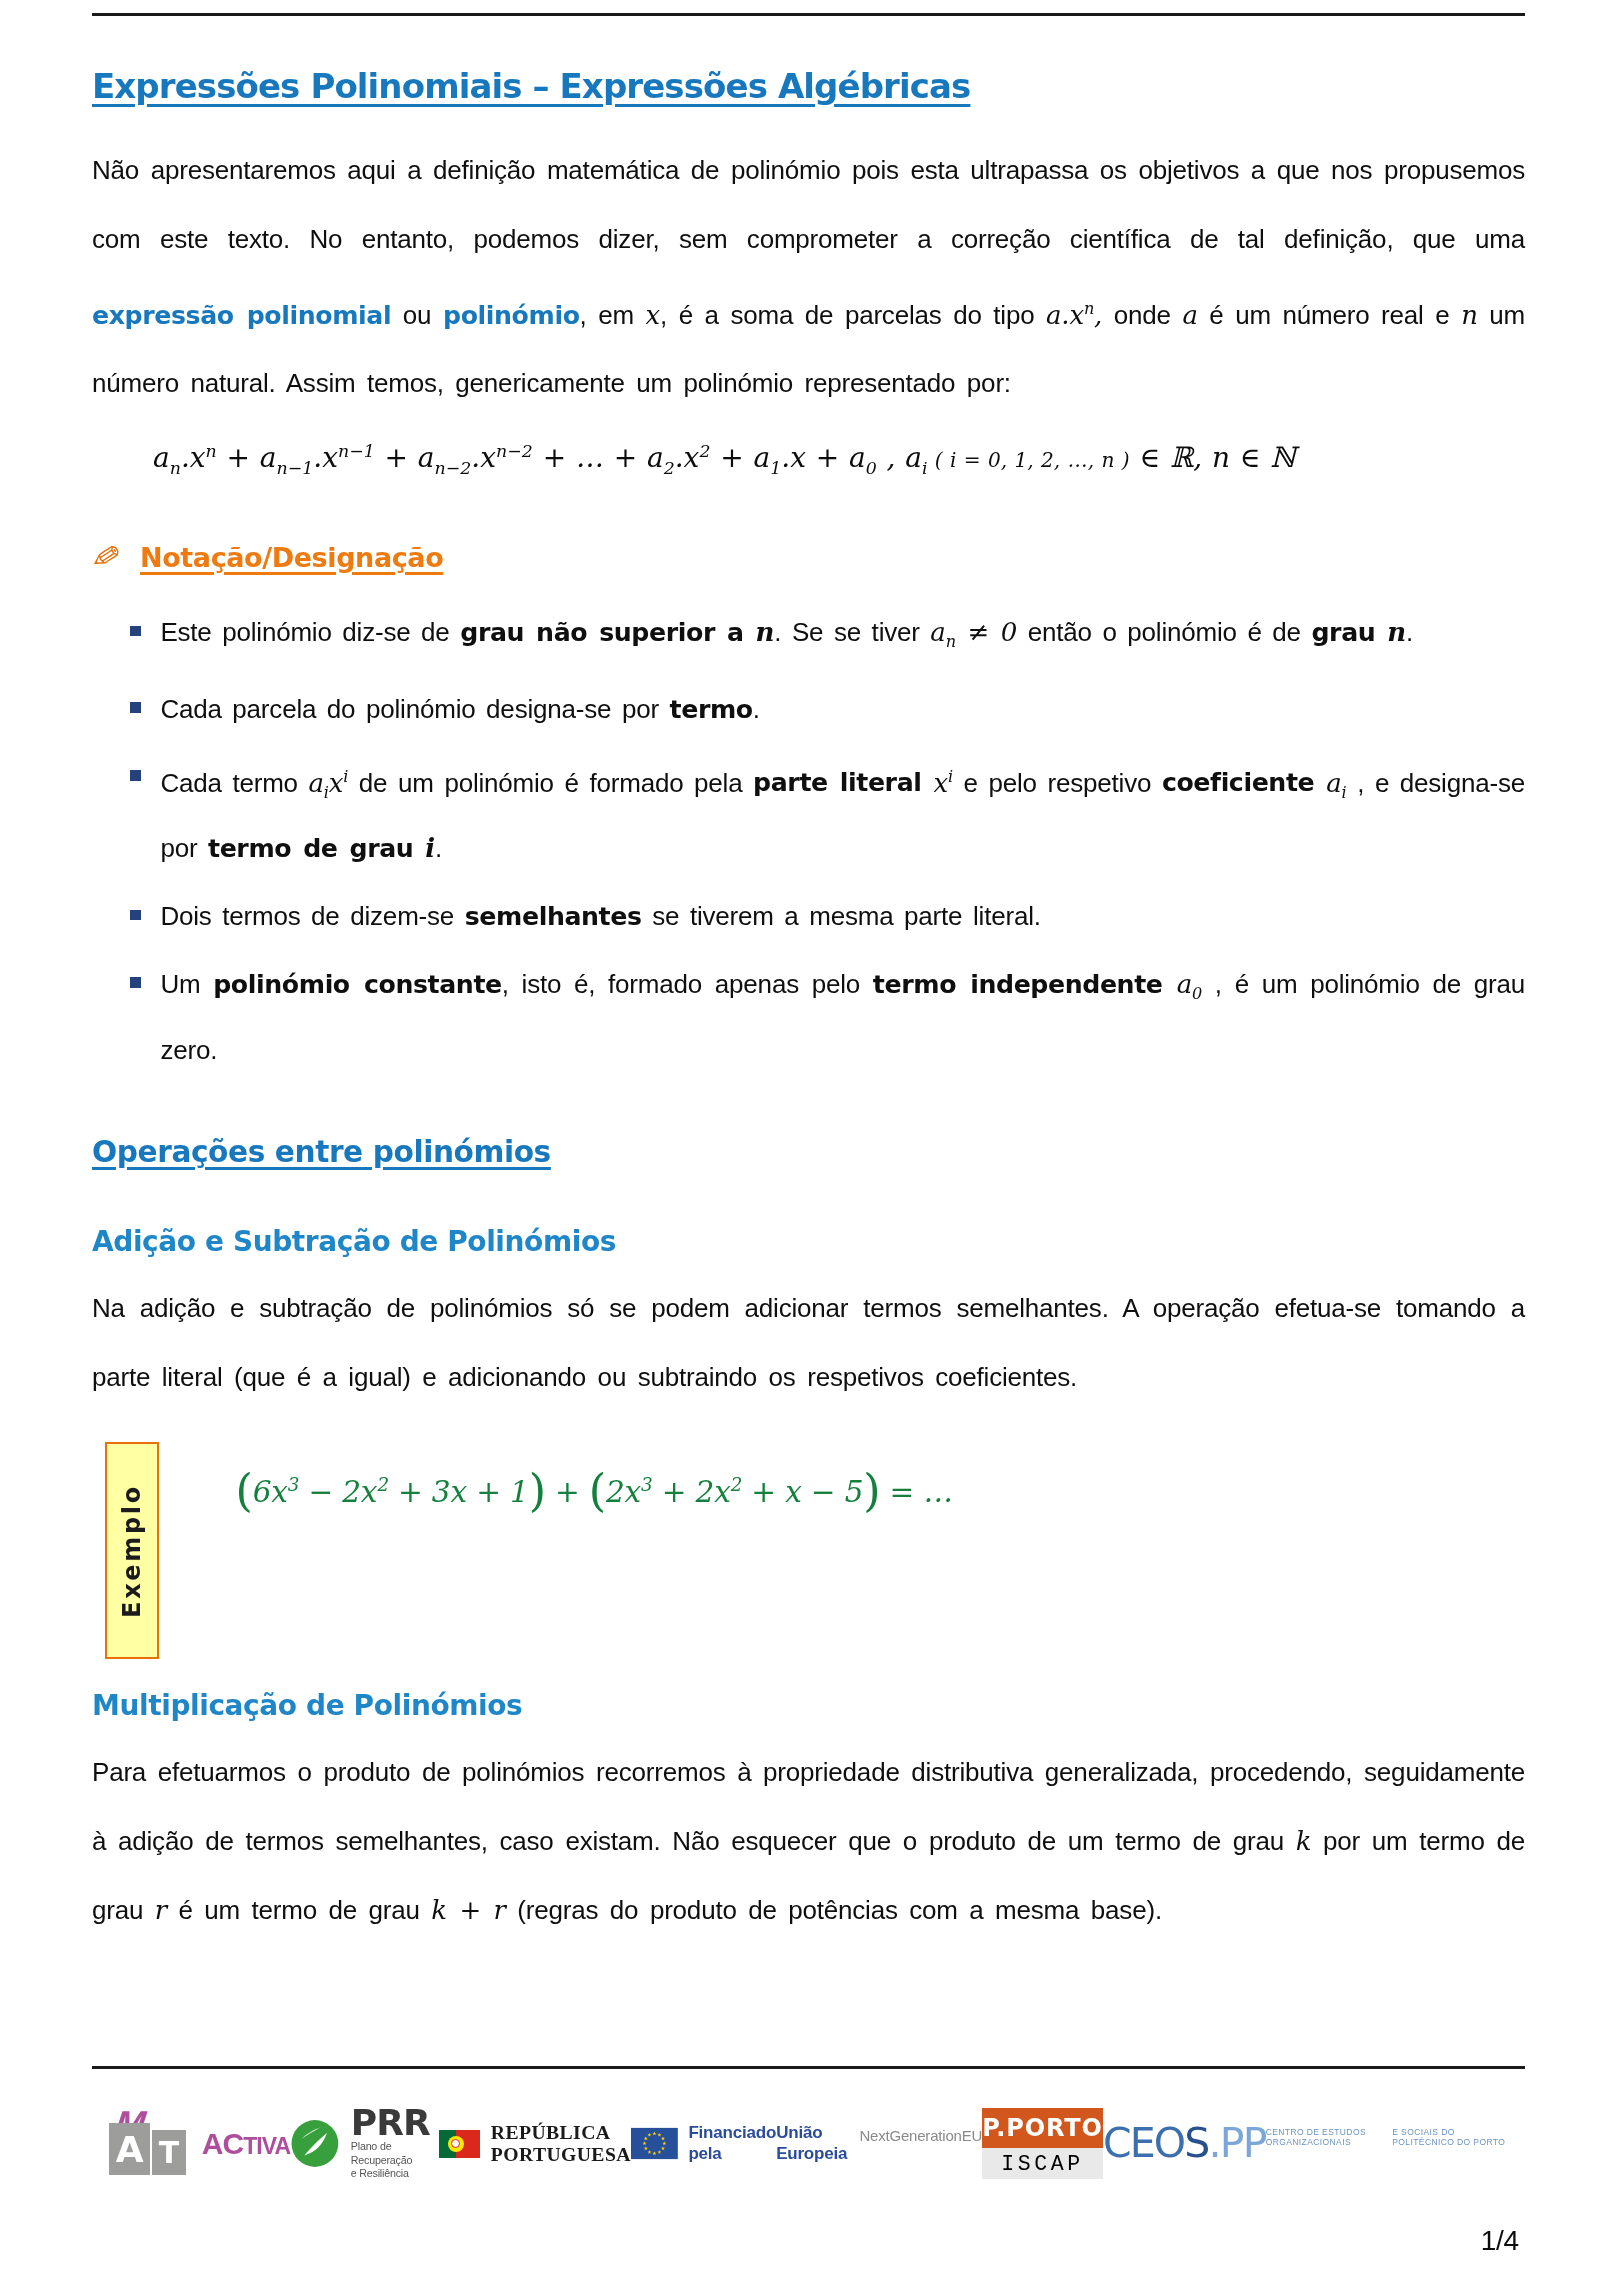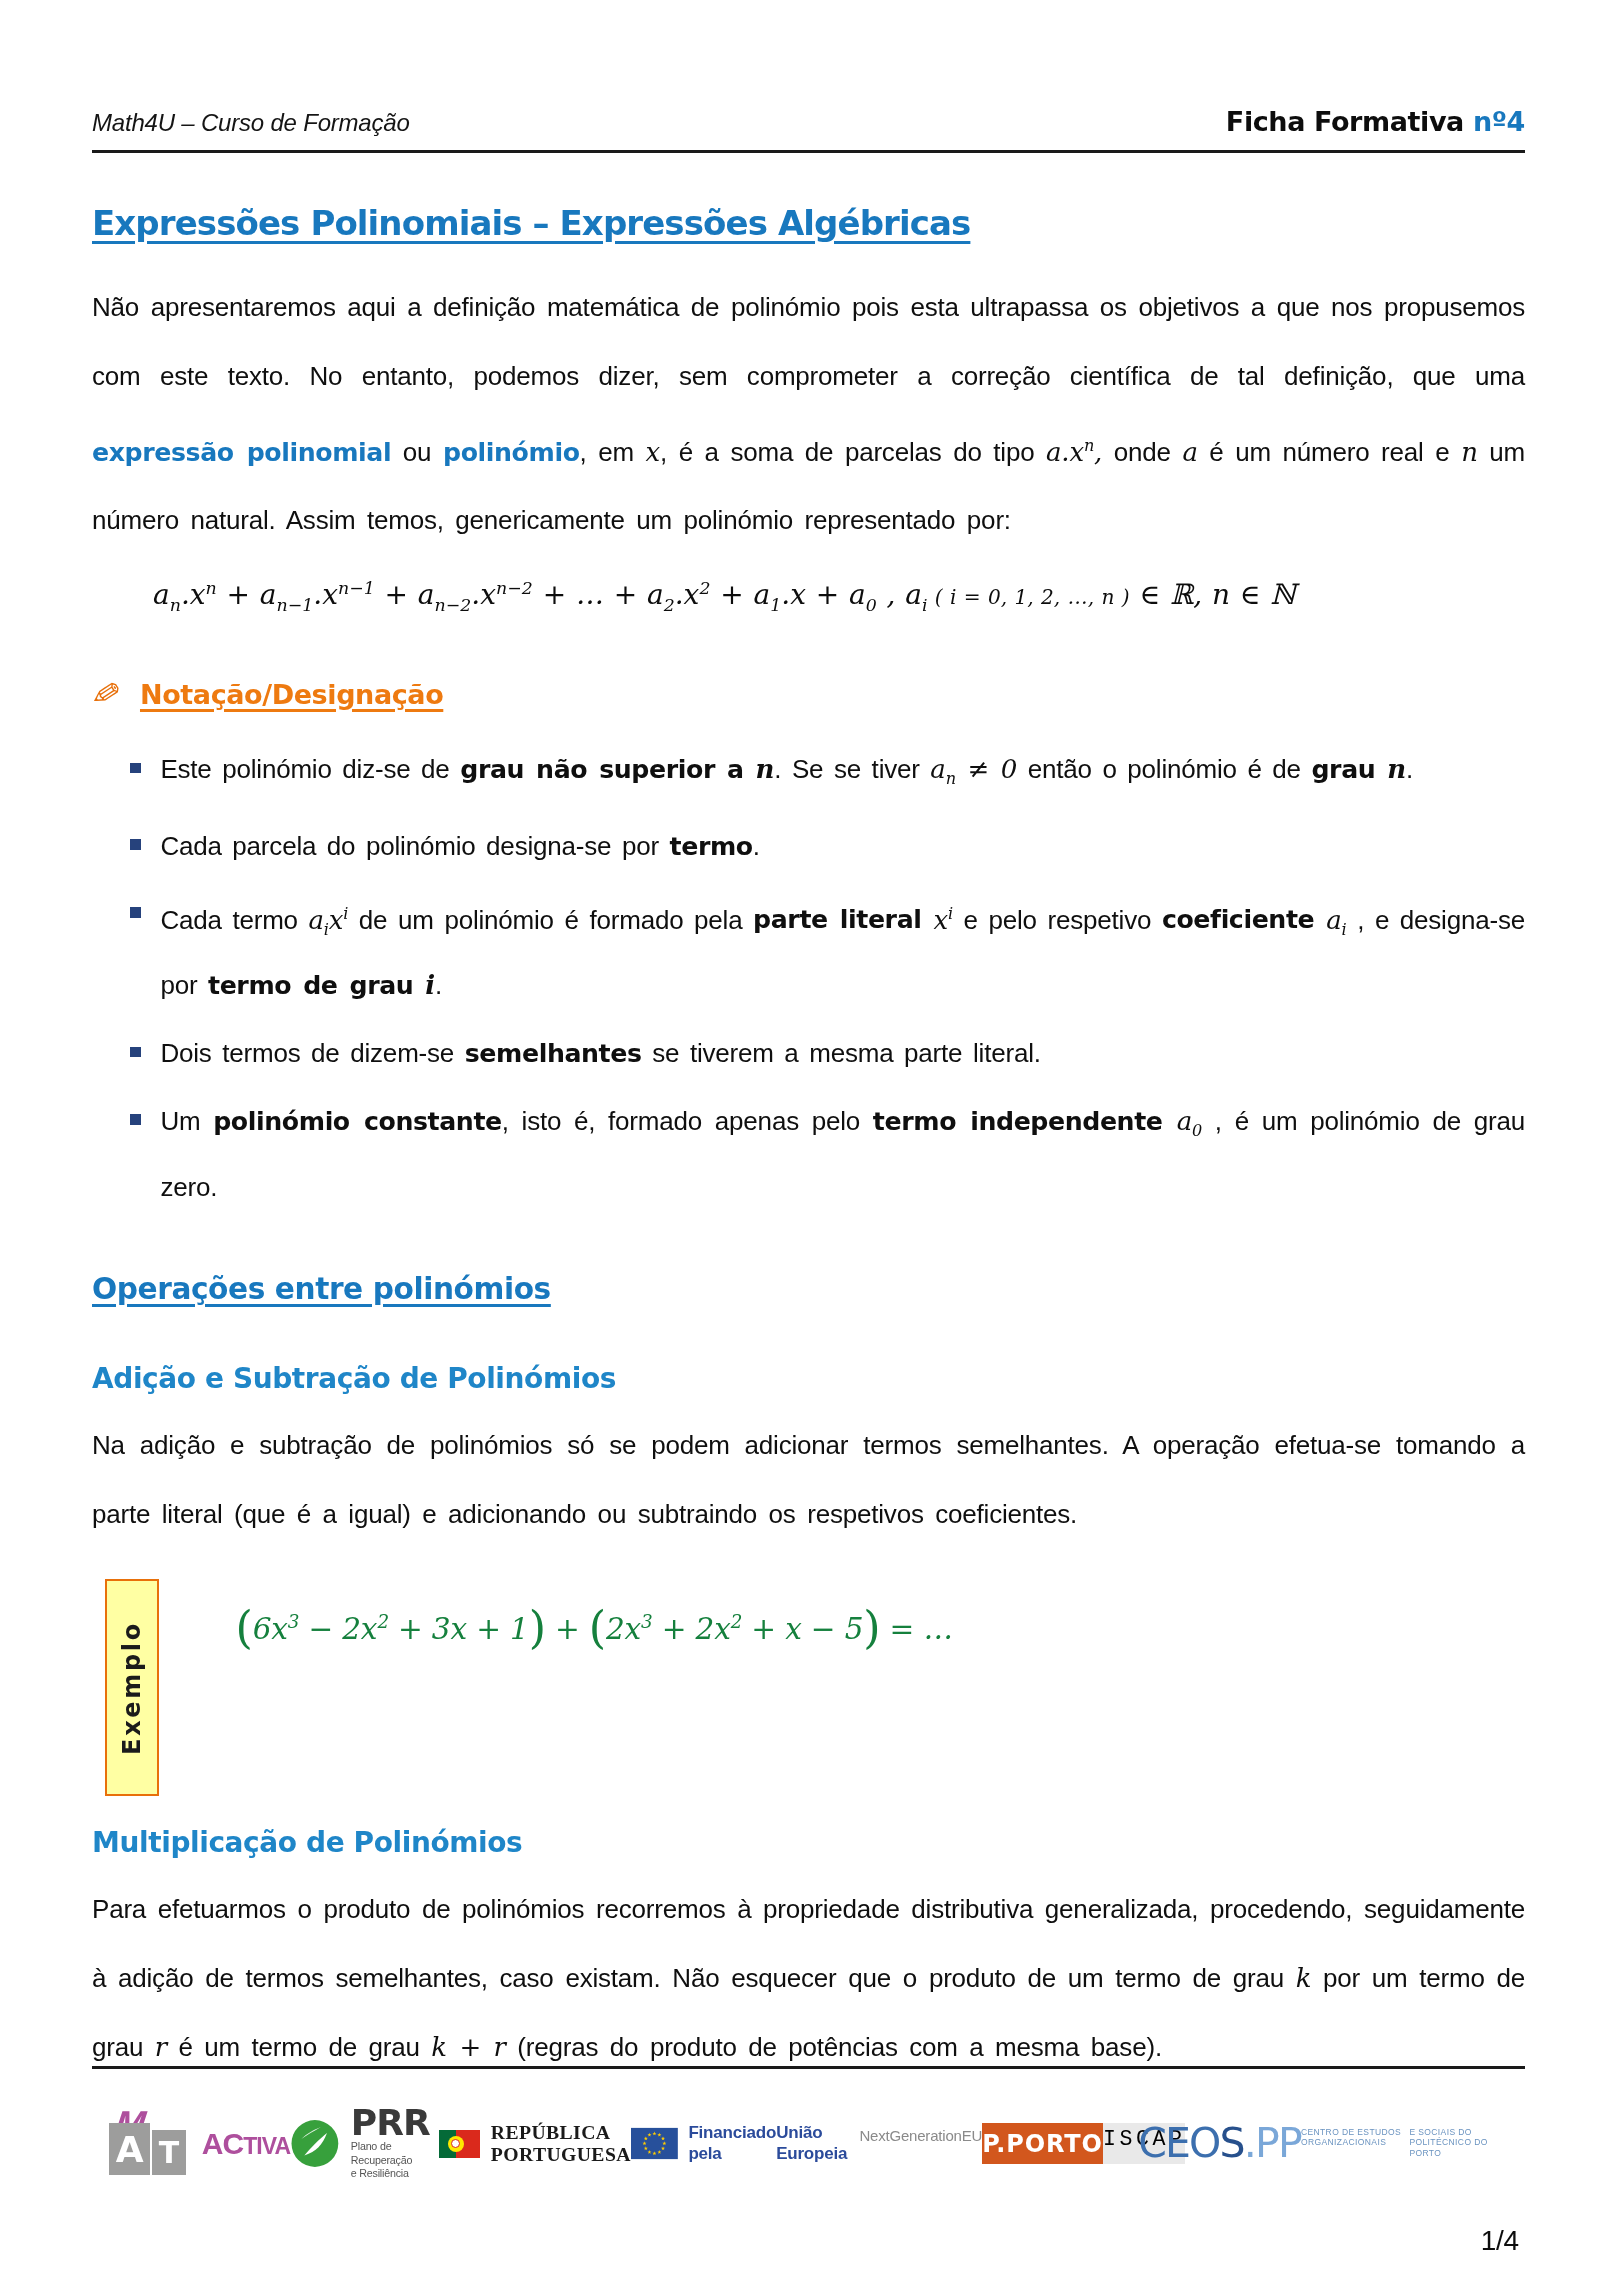--- a/index.html
+++ b/index.html
@@ -103,40 +103,36 @@
   .pt-flag .g{position:absolute;left:0;top:0;width:40%;height:100%;background:#046a38;}
   .pt-flag .r{position:absolute;right:0;top:0;width:60%;height:100%;background:#da291c;}
   .pt-flag .em{position:absolute;left:calc(40% - 8px);top:calc(50% - 8px);width:16px;height:16px;border-radius:50%;background:#ffe900;}
   .pt-flag .em2{position:absolute;left:calc(40% - 4.5px);top:calc(50% - 4.5px);width:9px;height:9px;border-radius:50%;background:#fff;border:0.9px solid #da291c;box-sizing:border-box;}
   .republica{font-family:"Liberation Serif",serif;font-weight:bold;font-size:19.7px;line-height:21.5px;color:#1a1a1a;letter-spacing:0.4px;}
   
   .eu-texts{display:flex;flex-direction:row;}
   .eu-blue{color:#2b4b9b;font-weight:bold;font-size:17px;line-height:20.6px;}
   .eu-gray{color:#8a8a8a;font-size:15px;margin-top:3.6px;}
   
-  .pporto{display:flex;flex-direction:row;width:156px;}
+  .pporto{display:flex;flex-direction:column;width:156px;}
   .pporto-top{background:#d2571d;color:#fff;font-weight:bold;font-size:24px;text-align:center;padding:6.3px 0;letter-spacing:0.9px;font-family:"DejaVu Sans",sans-serif;}
   .pporto-bot{background:#e9e9e9;color:#000000;font-size:21.5px;text-align:center;padding:3.6px 0;letter-spacing:3.6px;font-family:Liberation Mono, monospace;}
   
   .ceos{display:flex;flex-direction:row;}
   .ceos-main{font-size:41px;line-height:39px;letter-spacing:-1.8px;color:#3c6fae;font-family:"DejaVu Sans",sans-serif;}
   .ceos-main .s{color:#27508c;}
   .ceos-main .pp{color:#7aa7d8;}
   .ceos-cap{font-size:8.5px;color:#6a93c0;letter-spacing:0.4px;line-height:10.7px;margin-top:2.7px;text-transform:uppercase;}
 </style>
 </head>
 <body>
 
 <div class="page">
   <div class="content">
 
-    <div class="hdr">
-      <span class="hdr-left">Math4U – Curso de Formação</span>
-      <span class="hdr-right"><span>Ficha Formativa </span><span class="blue">nº4</span></span>
-    </div>
     <hr class="rule">
 
     <div class="doc-title">Expressões Polinomiais – Expressões Algébricas</div>
 
     <div class="para"><span class="seg-t">Não apresentaremos aqui a definição matemática de polinómio pois esta ultrapassa os objetivos a que nos propusemos com este texto. No entanto, podemos dizer, sem comprometer a correção científica de tal definição, que uma </span><span class="seg-bb">expressão polinomial</span><span class="seg-t"> ou </span><span class="seg-bb">polinómio</span><span class="seg-t">, em </span><span class="seg-m">x</span><span class="seg-t">, é a soma de parcelas do tipo </span><span class="seg-m">a.x</span><sup class="seg-msup">n</sup><span class="seg-m">,</span><span class="seg-t"> onde </span><span class="seg-m">a</span><span class="seg-t"> é um número real e </span><span class="seg-m">n</span><span class="seg-t"> um número natural. Assim temos, genericamente um polinómio representado por:</span></div>
 
     <div class="formula"><span class="seg-m">a</span><sub class="seg-msub">n</sub><span class="seg-m">.x</span><sup class="seg-msup">n</sup><span class="seg-m"> + a</span><sub class="seg-msub">n−1</sub><span class="seg-m">.x</span><sup class="seg-msup">n−1</sup><span class="seg-m"> + a</span><sub class="seg-msub">n−2</sub><span class="seg-m">.x</span><sup class="seg-msup">n−2</sup><span class="seg-m"> + … + a</span><sub class="seg-msub">2</sub><span class="seg-m">.x</span><sup class="seg-msup">2</sup><span class="seg-m"> + a</span><sub class="seg-msub">1</sub><span class="seg-m">.x + a</span><sub class="seg-msub">0</sub><span class="seg-m"> ,    a</span><sub class="seg-msub">i</sub><span class="seg-msmall"> ( i = 0, 1, 2, …, n )</span><span class="seg-m"> ∈ ℝ,    n ∈ ℕ</span></div>
 
     <div class="sec-head">
       <span class="pen">✎</span>

